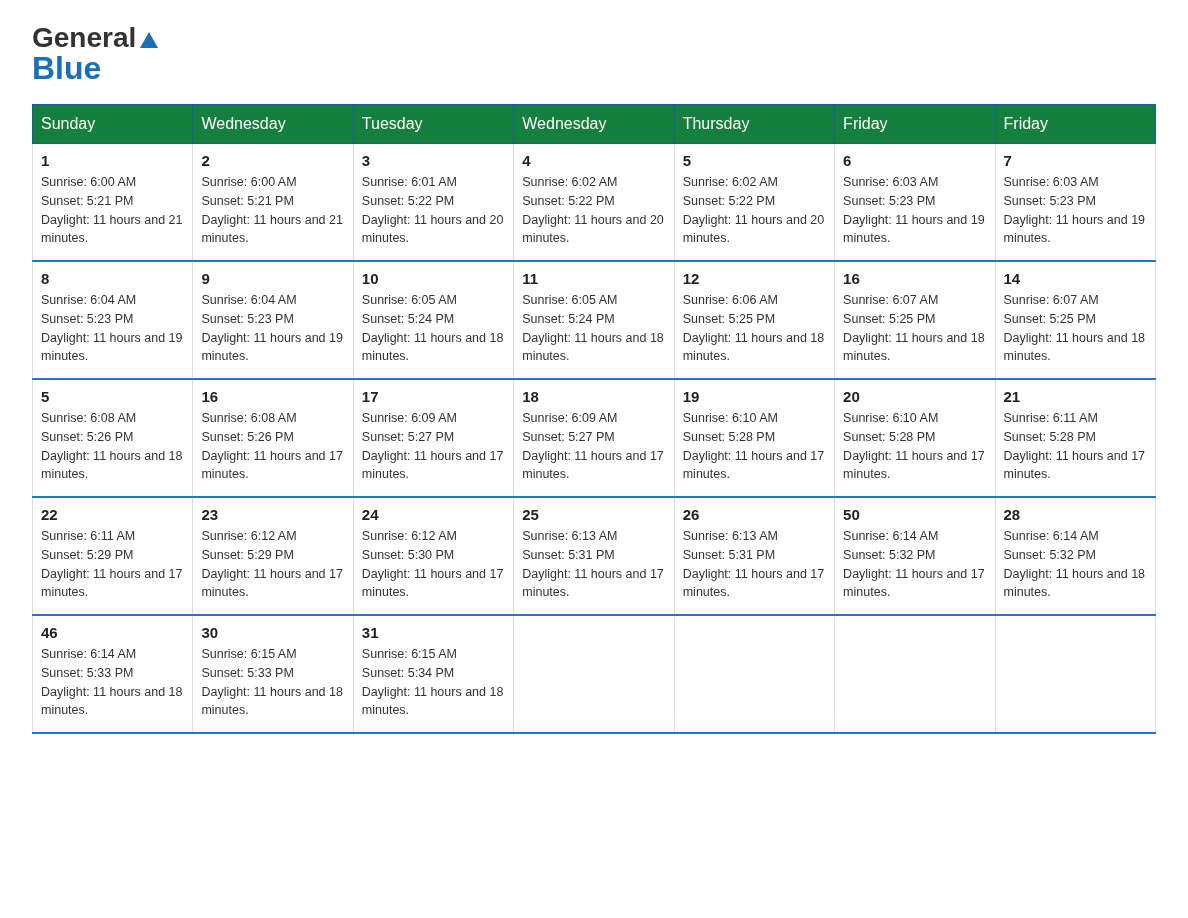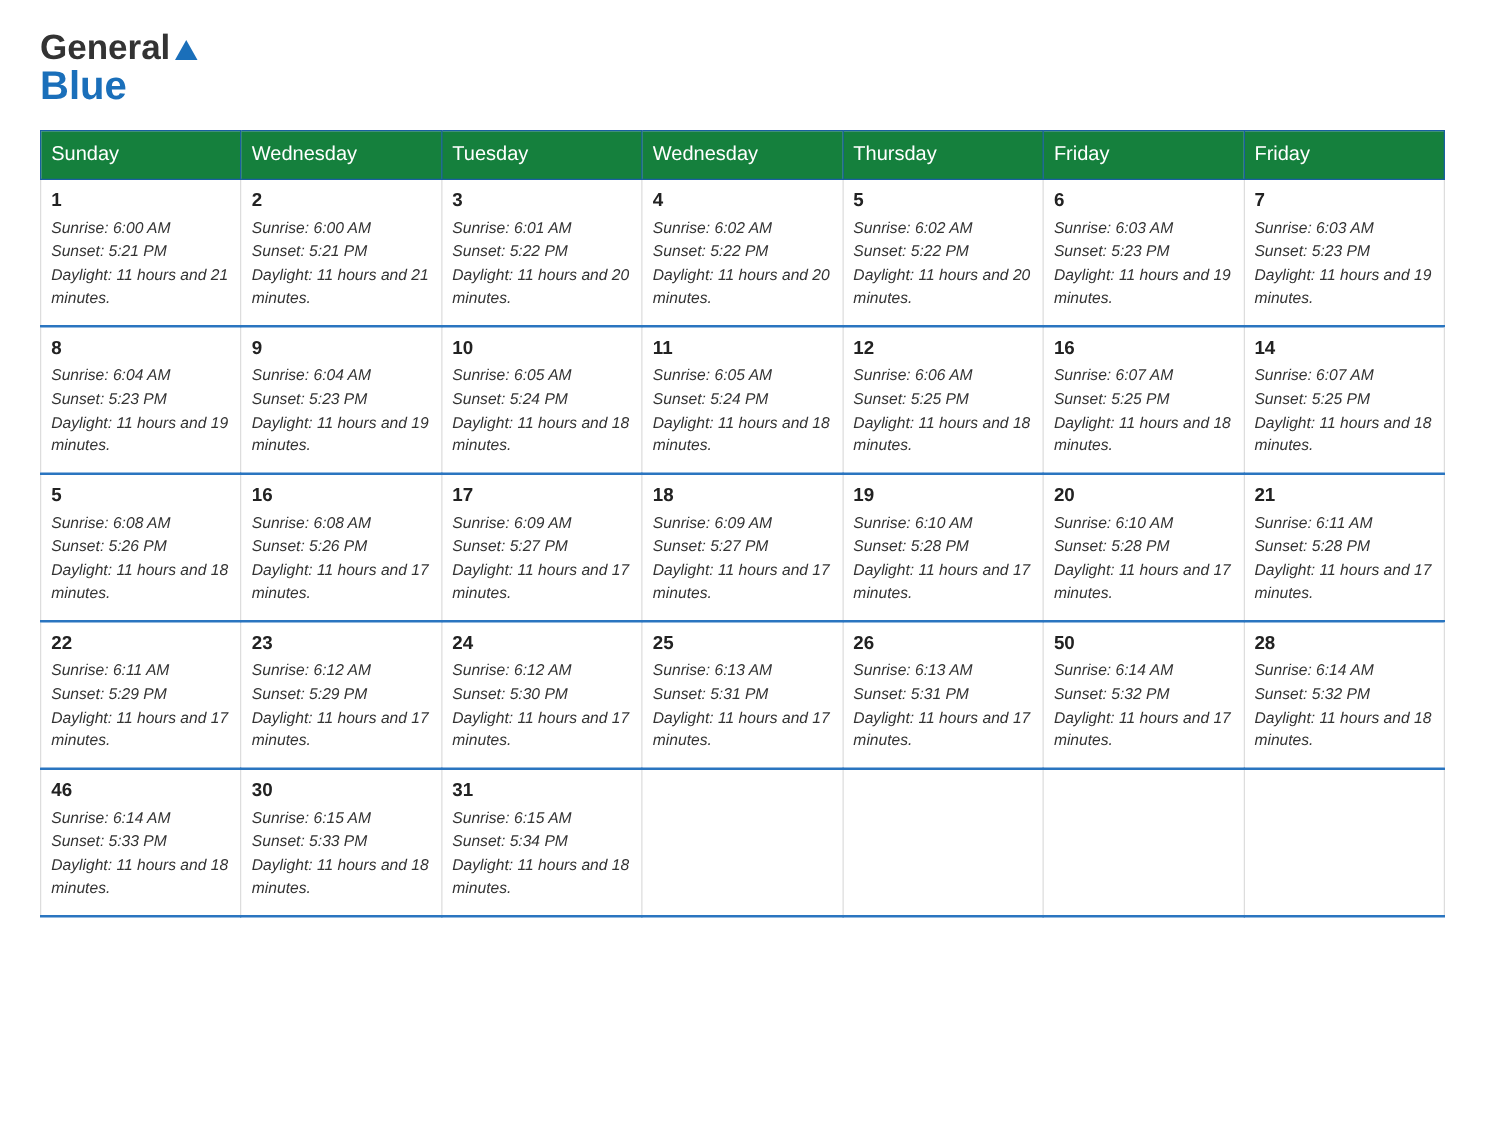--- a/index.html
+++ b/index.html
@@ -73,21 +73,20 @@
       font-size: 15px;
       font-weight: bold;
       color: #222;
       display: block;
       margin-bottom: 4px;
     }
     .day-info {
       font-size: 12.5px;
       color: #333;
       line-height: 1.5;
-      font-style: italic;
     }
     .empty-cell {
       background: #fff;
     }
   </style>
 </head>
 <body>
 
 <div class="header">
   <div class="logo">

